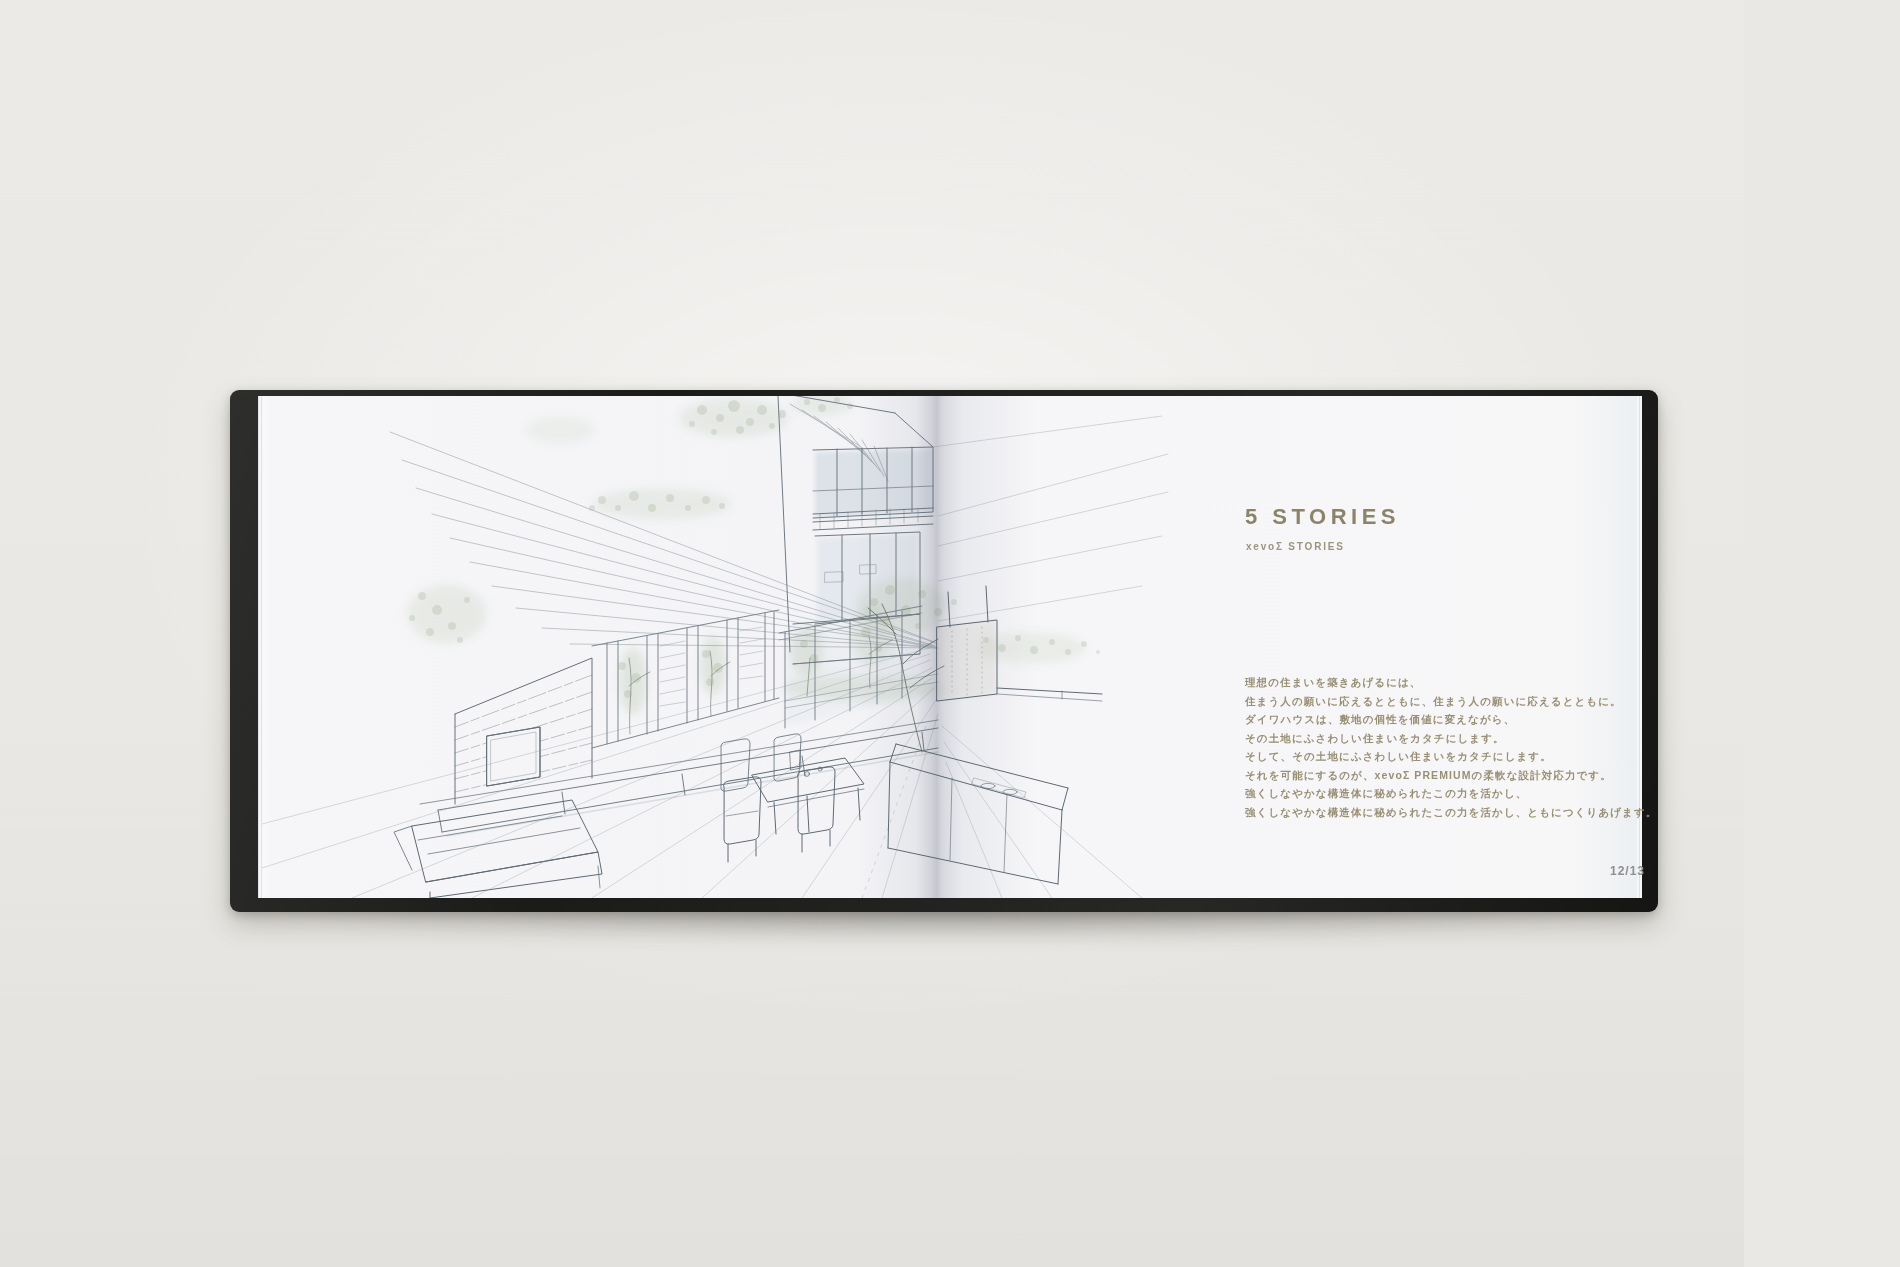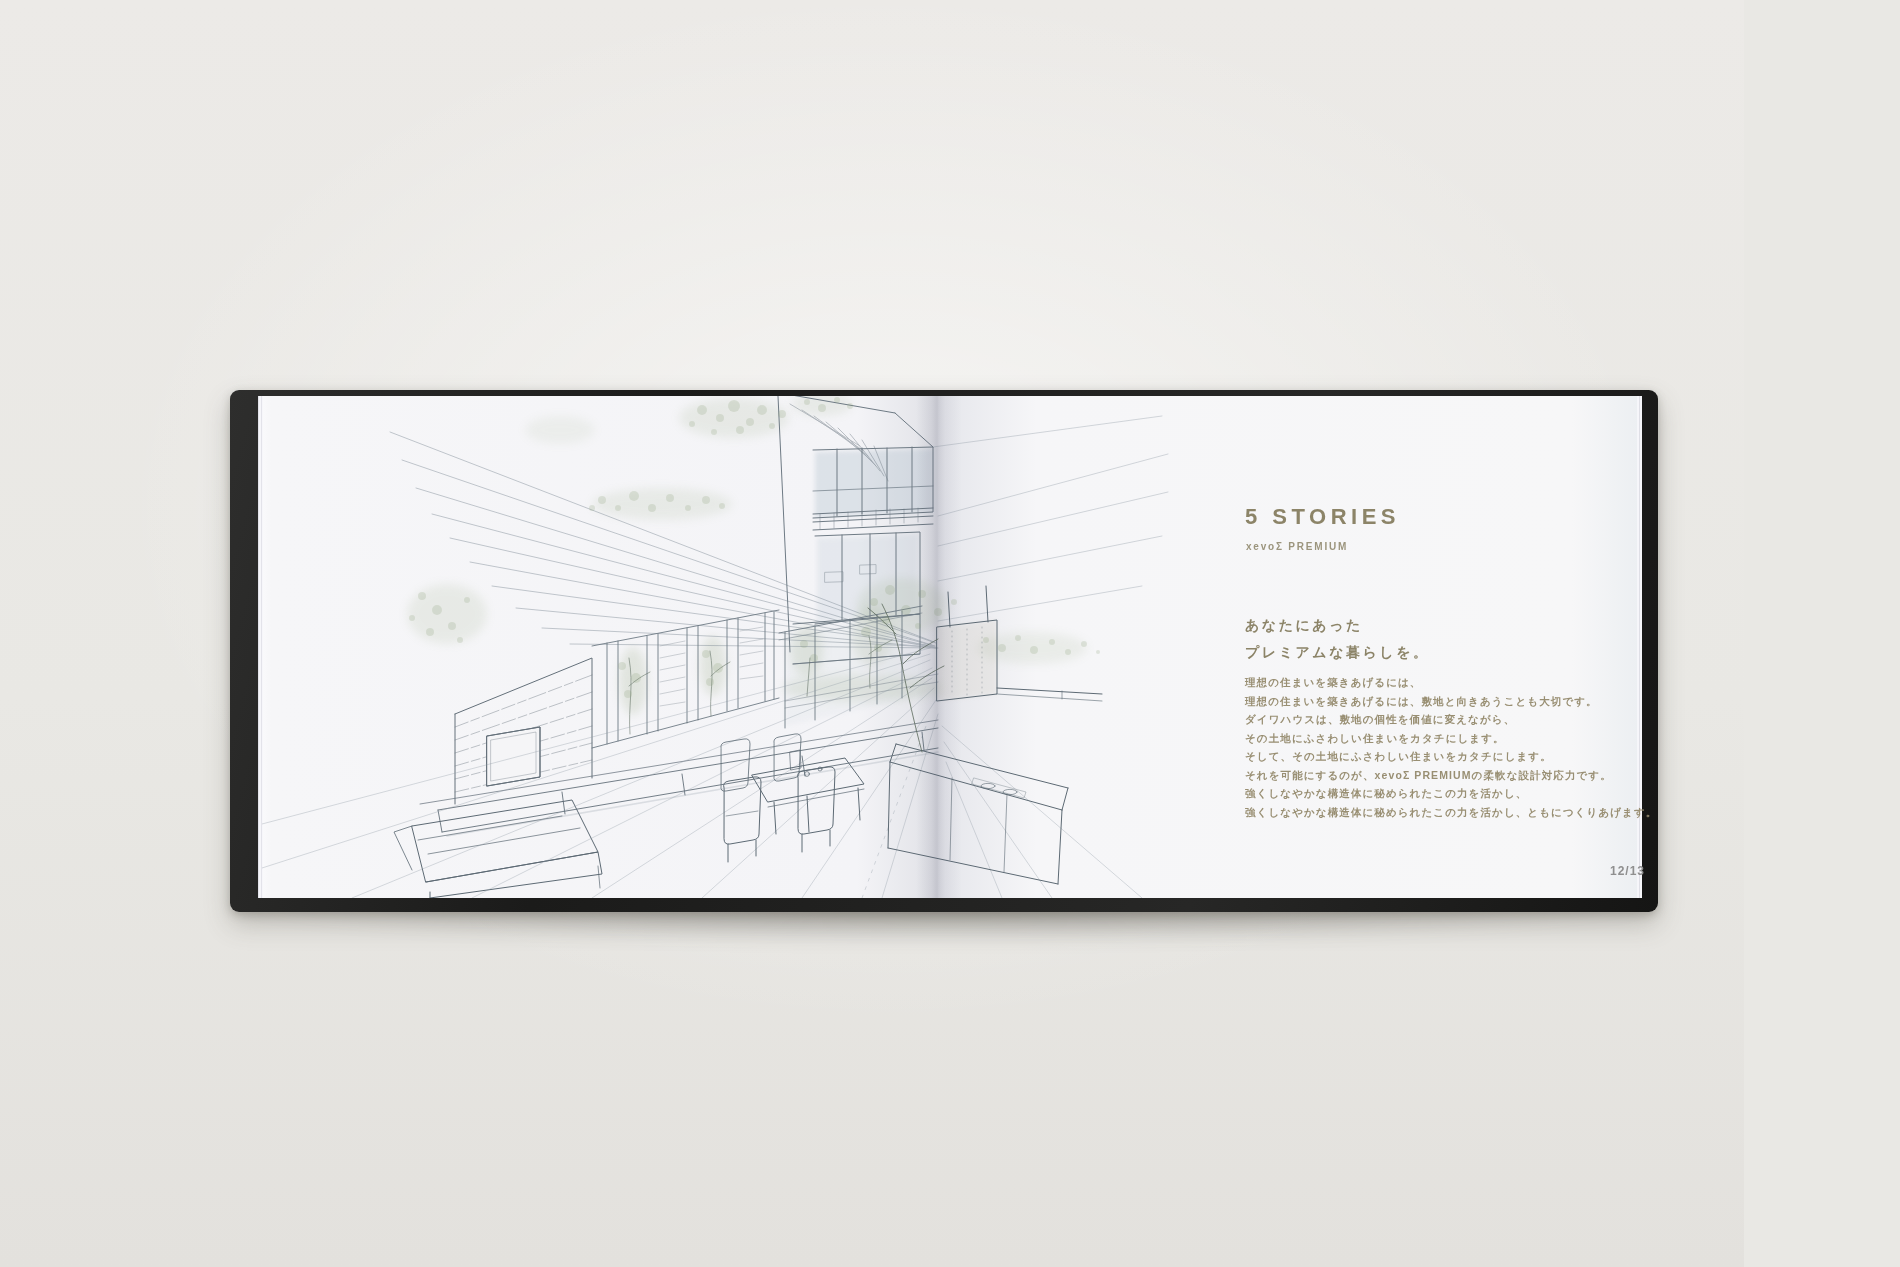--- a/index.html
+++ b/index.html
@@ -361,30 +361,26 @@
       <circle cx="542" cy="248" r="4"></circle>
         <circle cx="552" cy="262" r="4"></circle>
         <circle cx="604" cy="236" r="5"></circle>
         <circle cx="616" cy="252" r="4"></circle>
     </g>
   </svg>
 
   <div class="gutter"></div>
 
   <div class="rp-text title">5 STORIES</div>
-  <div class="rp-text subtitle">xevoΣ PREMIUM</div>
-
-  <div class="rp-text lead">
-    <div>あなたにあった</div>
-    <div>プレミアムな暮らしを。</div>
-  </div>
+  <div class="rp-text subtitle">xevoΣ STORIES</div>
+
 
   <div class="rp-text bodycopy">
     <div>理想の住まいを築きあげるには、</div>
-    <div>理想の住まいを築きあげるには、敷地と向きあうことも大切です。</div>
+    <div>住まう人の願いに応えるとともに、住まう人の願いに応えるとともに。</div>
     <div>ダイワハウスは、敷地の個性を価値に変えながら、</div>
     <div>その土地にふさわしい住まいをカタチにします。</div>
     <div>そして、その土地にふさわしい住まいをカタチにします。</div>
     <div>それを可能にするのが、xevoΣ PREMIUMの柔軟な設計対応力です。</div>
     <div>強くしなやかな構造体に秘められたこの力を活かし、</div>
     <div>強くしなやかな構造体に秘められたこの力を活かし、ともにつくりあげます。</div>
   </div>
 
   <div class="rp-text pagenum">12/13</div>
 </div>

